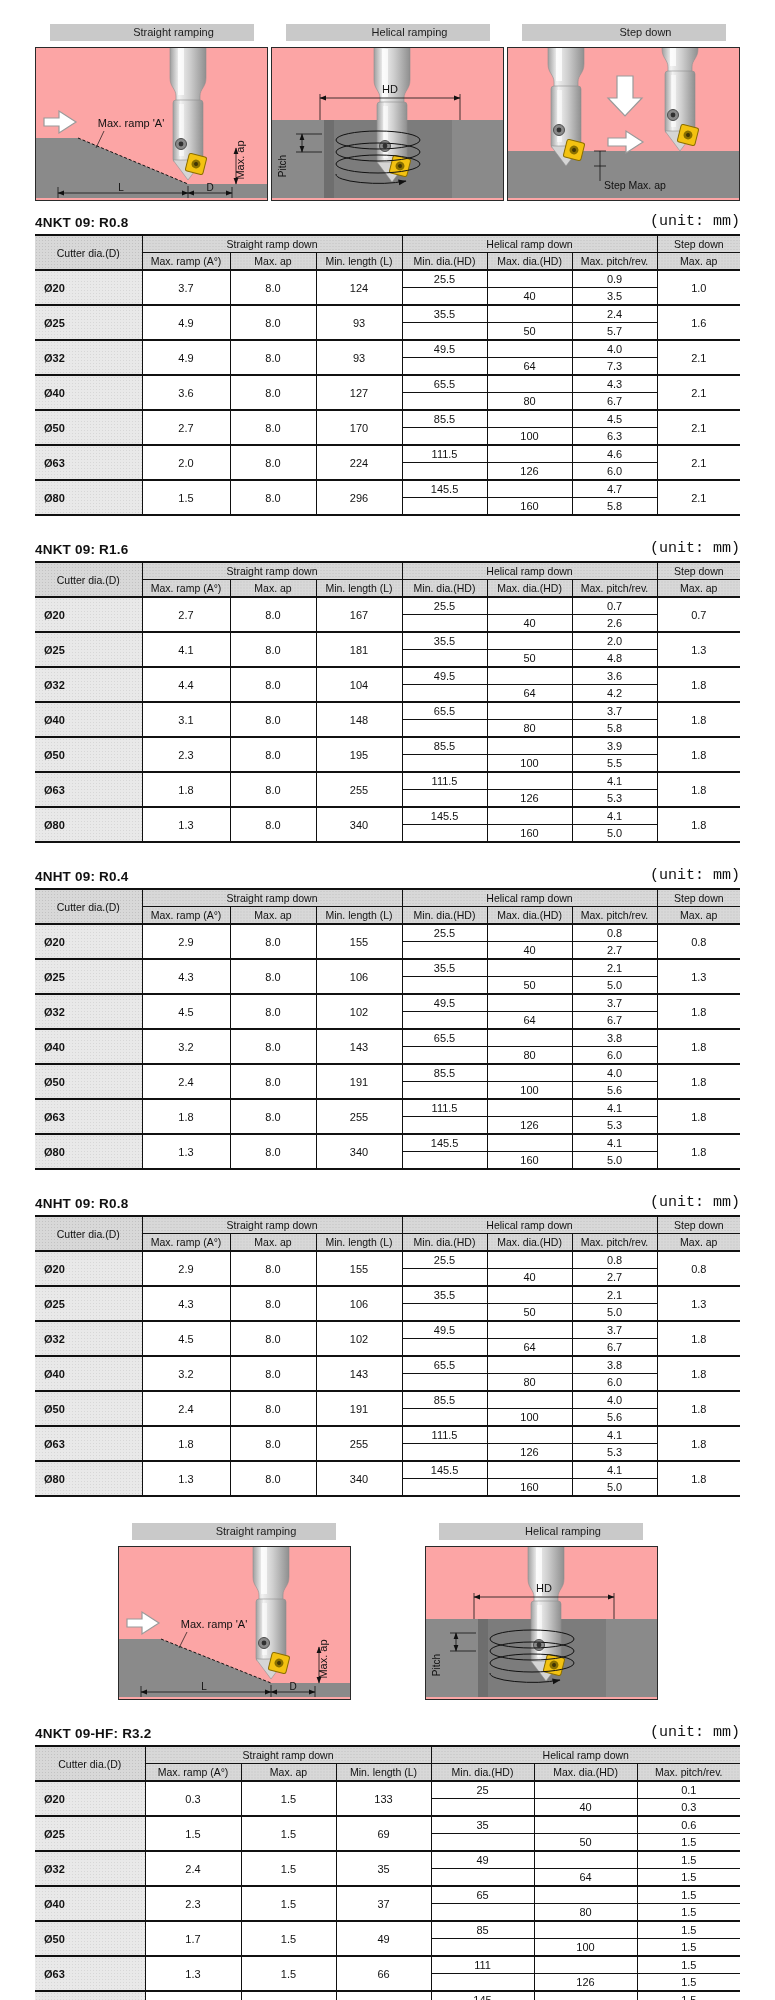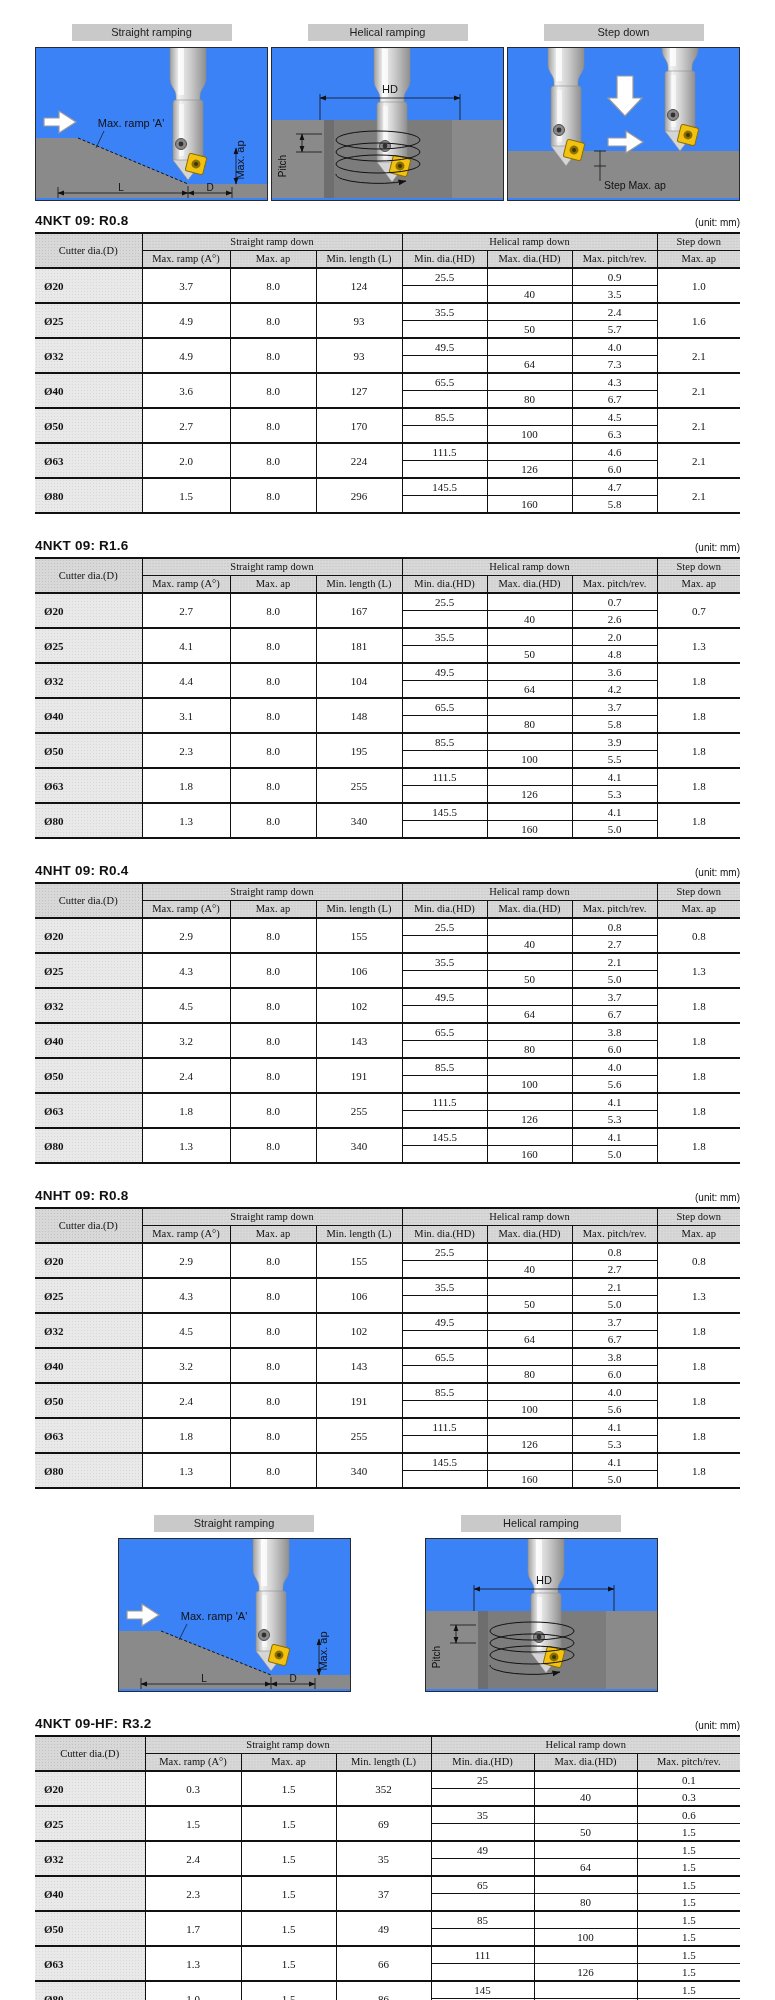--- a/index.html
+++ b/index.html
@@ -13,38 +13,38 @@
   }
   .hidden-defs { position:absolute; width:0; height:0; overflow:hidden; }
 
   
   .diagram-row { display:flex; }
   .diagram-row.top { justify-content:space-between; padding-top:24px; }
   .diagram-row.middle { justify-content:center; gap:74px; margin-top:26px; }
   .panel { width:233px; }
   .panel-label {
     width:160px; margin:0 auto 6px auto; height:17px; line-height:17px;
-    background:#c9c9c9; text-align:center; font-size:11px; color:#1c1c1c;
+    background:#c9c9c9; text-align:center; font-size:11px; color:#1c1c1c;padding-left:44px;
   }
   .panel-box {
-    height:152px; border:1px solid #2a2a2a; background:#3b82f6; overflow:hidden;
+    height:152px; border:1px solid #2a2a2a; background:#fca5a5; overflow:hidden;
   }
   .panel-box svg { display:block; }
   svg text { font-family:"Liberation Sans", sans-serif; fill:#111; }
 
   
   .table-block { margin-top:24px; }
   .table-block.first { margin-top:12px; }
   .tb-head { display:flex; justify-content:space-between; align-items:flex-end; margin-bottom:4px; }
   .tb-title { font-size:13.5px; font-weight:bold; letter-spacing:0.2px;text-align:center; }
-  .tb-unit { font-size:10px; }
+  .tb-unit { font-size:15px;font-family:Liberation Mono, monospace; }
 
   table.dtable {
     width:705px; border-collapse:collapse; table-layout:fixed;
-    border-top:2px solid #111; border-bottom:2px solid #111;font-family:Liberation Serif, serif;
+    border-top:2px solid #111; border-bottom:2px solid #111;
   }
   .dtable th, .dtable td {
     font-size:11px; font-weight:normal; text-align:center; padding:0;
     line-height:16px; border-left:1px solid #111; overflow:hidden; white-space:nowrap;
   }
   .dtable .c0 { border-left:none; }
   .dtable thead th {
     background-color:#d8d8d8;
     background-image:radial-gradient(circle, rgba(0,0,0,0.10) 0.5px, transparent 0.6px);
     background-size:3px 3px;
@@ -827,21 +827,21 @@
             <th>Min. dia.(HD)</th>
             <th>Max. dia.(HD)</th>
             <th>Max. pitch/rev.</th>
           </tr>
         </thead>
         <tbody>
           <tr class="r1">
             <td class="c0 dia" rowspan="2">Ø20</td>
             <td rowspan="2">0.3</td>
             <td rowspan="2">1.5</td>
-            <td rowspan="2">352</td>
+            <td rowspan="2">133</td>
             <td>25</td>
             <td></td>
             <td>0.1</td>
           </tr>
           <tr class="r2">
             <td></td>
             <td>40</td>
             <td>0.3</td>
           </tr>
           <tr class="r1">

